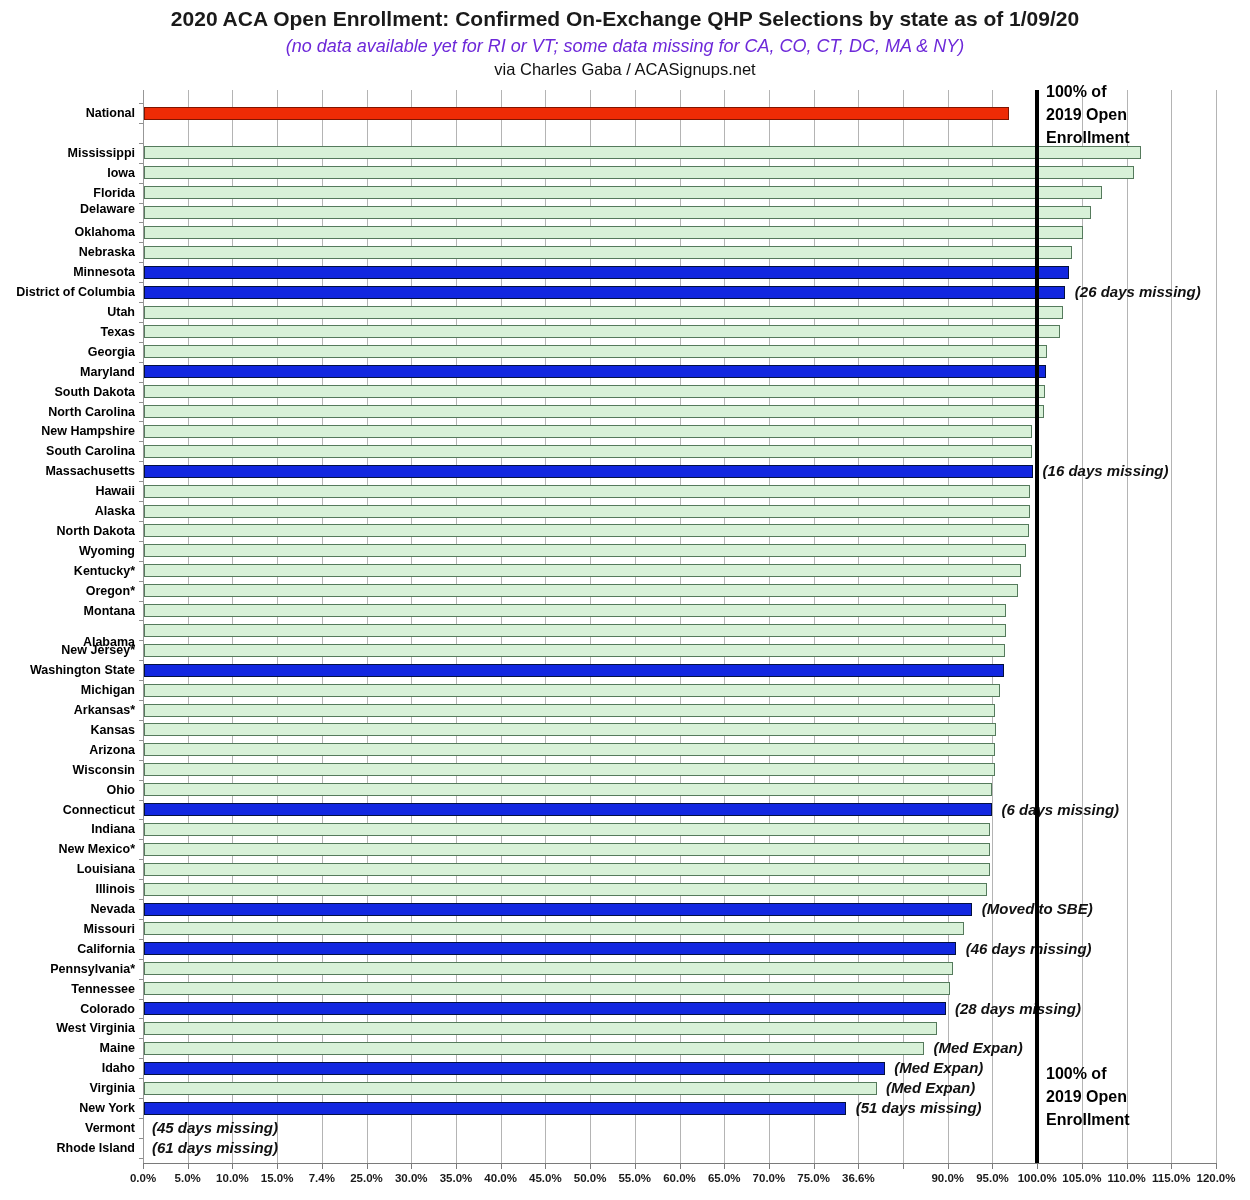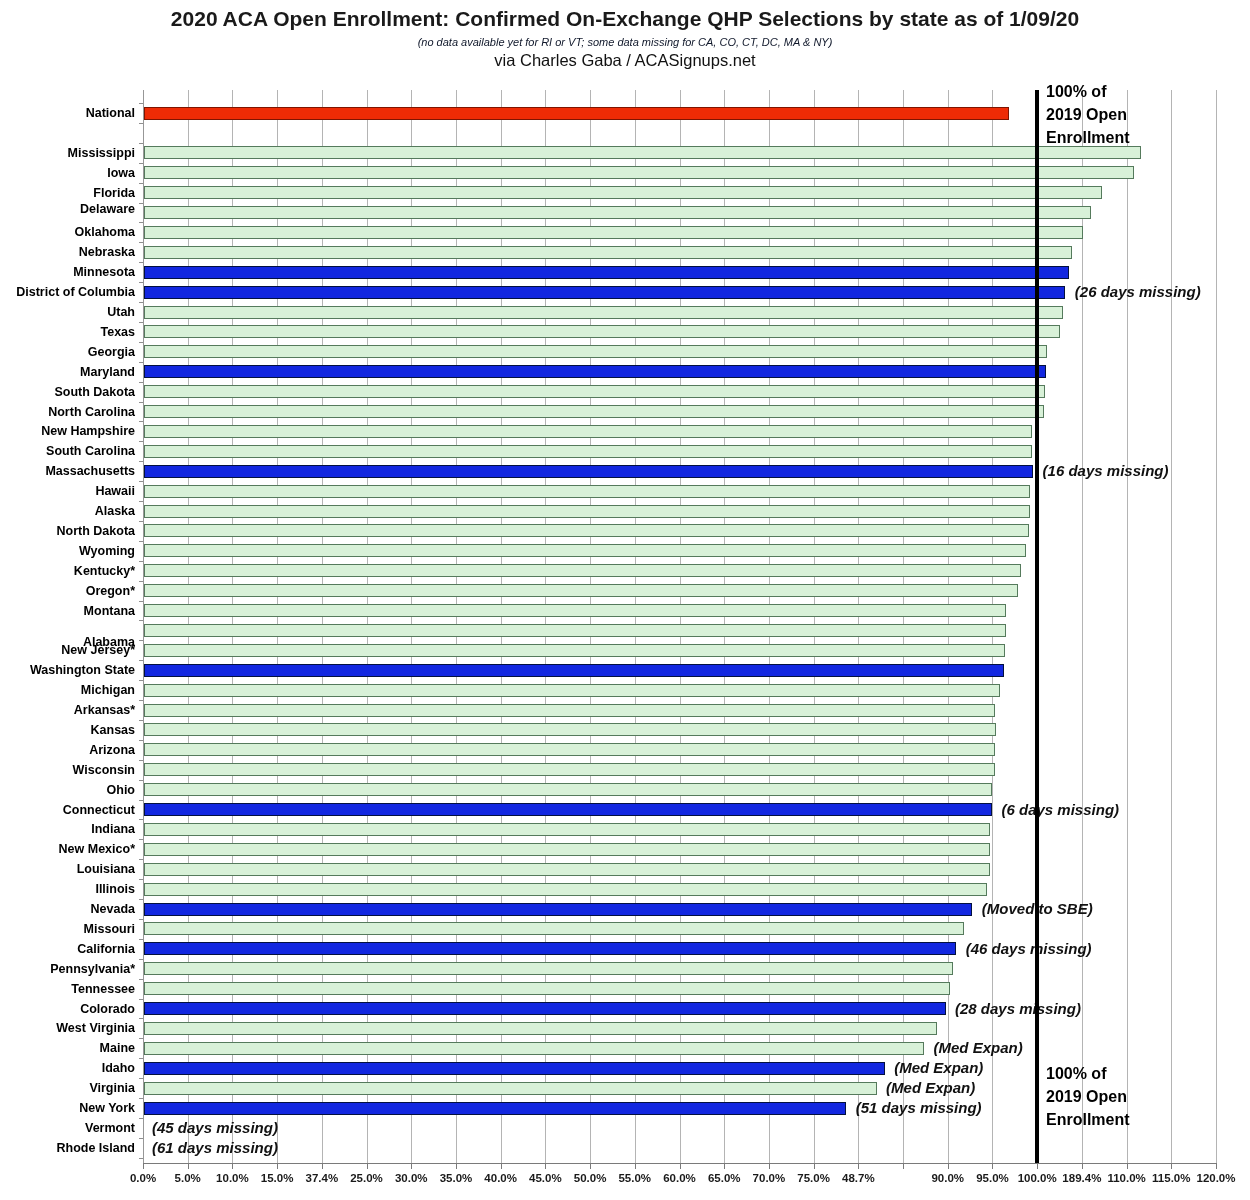--- a/index.html
+++ b/index.html
@@ -3,21 +3,21 @@
 <meta charset="utf-8">
 <style>
   * { margin:0; padding:0; box-sizing:border-box; }
   html,body { background:#ffffff; }
   body { font-family:"Liberation Sans", sans-serif; }
   .canvas { position:relative; width:1250px; height:1200px; background:#fff; overflow:hidden; }
 
   .title-block { position:absolute; top:7px; left:0; width:100%; text-align:center; color:#1a1a1a; }
   .title-1 { font-size:21px; font-weight:700; }
   .title-2 { font-size:21px; font-weight:700; margin-top:3px; }
-  .title-3 { font-size:11px; font-style:italic; font-weight:400; margin-top:5px; color:#0f172a; }
+  .title-3 { font-size:18px; font-style:italic; font-weight:400; margin-top:5px; color:#6d28d9; }
   .title-4 { font-size:16.5px; font-weight:400; margin-top:3px; color:#111; }
 
   .plot { position:absolute; left:0; top:0; width:1250px; height:1200px; }
 
   .gridline { position:absolute; width:1px; background:#b4b4b4; }
   .gridline.zero { background:#979797; }
   .xaxis-line { position:absolute; height:1px; background:#7a7a7a; }
   .xtick { position:absolute; width:1px; height:6px; background:#7a7a7a; }
   .ytick { position:absolute; width:4px; height:1px; background:#8f8f8f; }
   .xlabel { position:absolute; font-size:11.5px; font-weight:700; color:#1a1a1a; width:64px; text-align:center; white-space:nowrap; }
@@ -68,21 +68,21 @@
       <div class="xtick" style="left: 187.708px; top: 1163px;"></div>
       <div class="xlabel" style="left: 155.708px; top: 1172px;">5.0%</div>
       <div class="gridline" style="left: 232.417px; top: 90px; height: 1073px;"></div>
       <div class="xtick" style="left: 232.417px; top: 1163px;"></div>
       <div class="xlabel" style="left: 200.417px; top: 1172px;">10.0%</div>
       <div class="gridline" style="left: 277.125px; top: 90px; height: 1073px;"></div>
       <div class="xtick" style="left: 277.125px; top: 1163px;"></div>
       <div class="xlabel" style="left: 245.125px; top: 1172px;">15.0%</div>
       <div class="gridline" style="left: 321.833px; top: 90px; height: 1073px;"></div>
       <div class="xtick" style="left: 321.833px; top: 1163px;"></div>
-      <div class="xlabel" style="left: 289.833px; top: 1172px;">37.4%</div>
+      <div class="xlabel" style="left: 289.833px; top: 1172px;">7.4%</div>
       <div class="gridline" style="left: 366.542px; top: 90px; height: 1073px;"></div>
       <div class="xtick" style="left: 366.542px; top: 1163px;"></div>
       <div class="xlabel" style="left: 334.542px; top: 1172px;">25.0%</div>
       <div class="gridline" style="left: 411.25px; top: 90px; height: 1073px;"></div>
       <div class="xtick" style="left: 411.25px; top: 1163px;"></div>
       <div class="xlabel" style="left: 379.25px; top: 1172px;">30.0%</div>
       <div class="gridline" style="left: 455.958px; top: 90px; height: 1073px;"></div>
       <div class="xtick" style="left: 455.958px; top: 1163px;"></div>
       <div class="xlabel" style="left: 423.958px; top: 1172px;">35.0%</div>
       <div class="gridline" style="left: 500.667px; top: 90px; height: 1073px;"></div>
@@ -104,36 +104,36 @@
       <div class="xtick" style="left: 724.208px; top: 1163px;"></div>
       <div class="xlabel" style="left: 692.208px; top: 1172px;">65.0%</div>
       <div class="gridline" style="left: 768.917px; top: 90px; height: 1073px;"></div>
       <div class="xtick" style="left: 768.917px; top: 1163px;"></div>
       <div class="xlabel" style="left: 736.917px; top: 1172px;">70.0%</div>
       <div class="gridline" style="left: 813.625px; top: 90px; height: 1073px;"></div>
       <div class="xtick" style="left: 813.625px; top: 1163px;"></div>
       <div class="xlabel" style="left: 781.625px; top: 1172px;">75.0%</div>
       <div class="gridline" style="left: 858.333px; top: 90px; height: 1073px;"></div>
       <div class="xtick" style="left: 858.333px; top: 1163px;"></div>
-      <div class="xlabel" style="left: 826.333px; top: 1172px;">48.7%</div>
+      <div class="xlabel" style="left: 826.333px; top: 1172px;">36.6%</div>
       <div class="gridline" style="left: 903.042px; top: 90px; height: 1073px;"></div>
       <div class="xtick" style="left: 903.042px; top: 1163px;"></div>
       <div class="xlabel" style="left: 871.042px; top: 1172px; margin-top: 36px;">85.0%</div>
       <div class="gridline" style="left: 947.75px; top: 90px; height: 1073px;"></div>
       <div class="xtick" style="left: 947.75px; top: 1163px;"></div>
       <div class="xlabel" style="left: 915.75px; top: 1172px;">90.0%</div>
       <div class="gridline" style="left: 992.458px; top: 90px; height: 1073px;"></div>
       <div class="xtick" style="left: 992.458px; top: 1163px;"></div>
       <div class="xlabel" style="left: 960.458px; top: 1172px;">95.0%</div>
       <div class="gridline" style="left: 1037.17px; top: 90px; height: 1073px;"></div>
       <div class="xtick" style="left: 1037.17px; top: 1163px;"></div>
       <div class="xlabel" style="left: 1005.17px; top: 1172px;">100.0%</div>
       <div class="gridline" style="left: 1081.88px; top: 90px; height: 1073px;"></div>
       <div class="xtick" style="left: 1081.88px; top: 1163px;"></div>
-      <div class="xlabel" style="left: 1049.88px; top: 1172px;">189.4%</div>
+      <div class="xlabel" style="left: 1049.88px; top: 1172px;">105.0%</div>
       <div class="gridline" style="left: 1126.58px; top: 90px; height: 1073px;"></div>
       <div class="xtick" style="left: 1126.58px; top: 1163px;"></div>
       <div class="xlabel" style="left: 1094.58px; top: 1172px;">110.0%</div>
       <div class="gridline" style="left: 1171.29px; top: 90px; height: 1073px;"></div>
       <div class="xtick" style="left: 1171.29px; top: 1163px;"></div>
       <div class="xlabel" style="left: 1139.29px; top: 1172px;">115.0%</div>
       <div class="gridline" style="left: 1216px; top: 90px; height: 1073px;"></div>
       <div class="xtick" style="left: 1216px; top: 1163px;"></div>
       <div class="xlabel" style="left: 1184px; top: 1172px;">120.0%</div>
       <div class="ytick" style="left: 139px; top: 103px;"></div>

